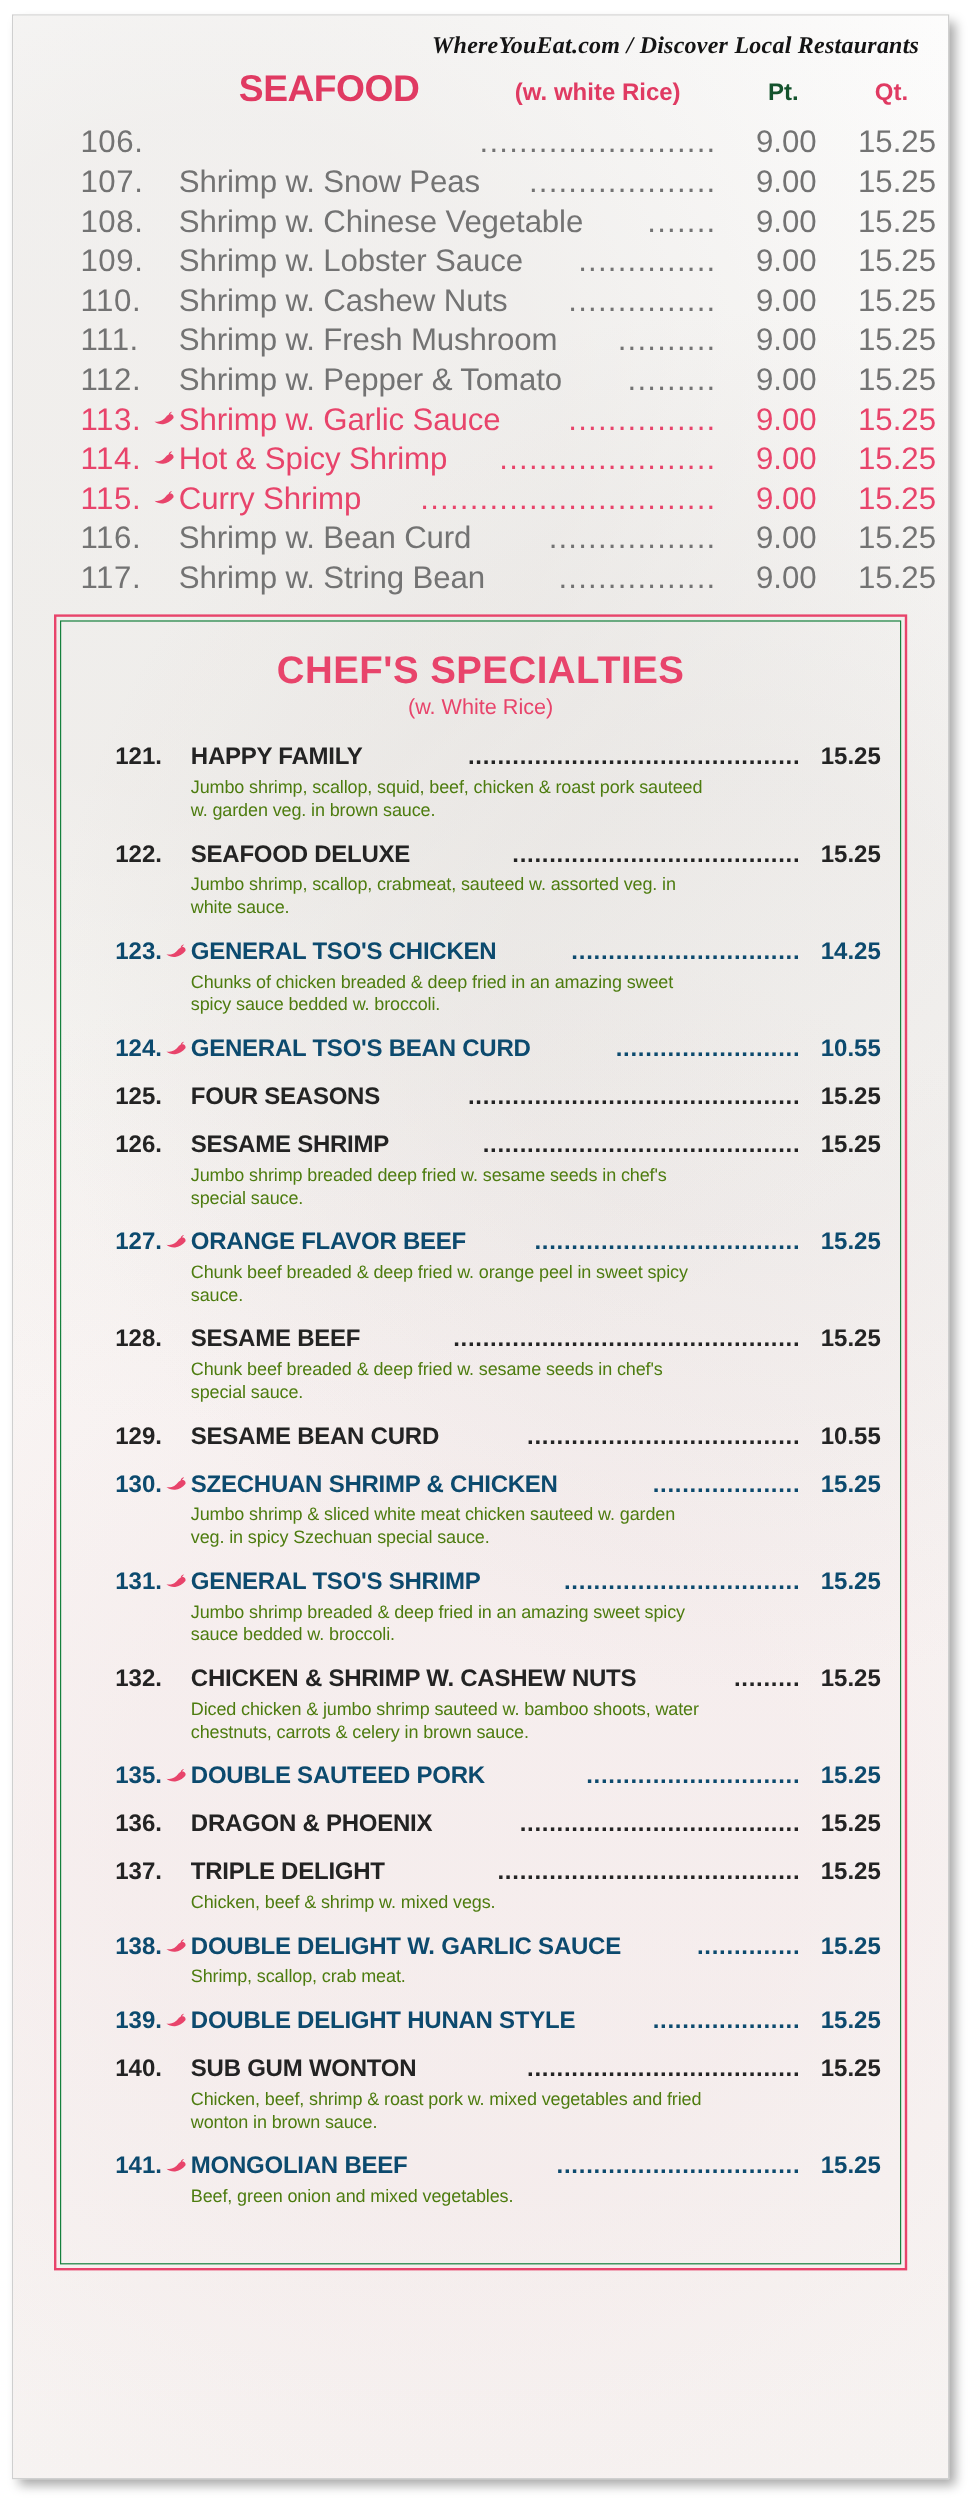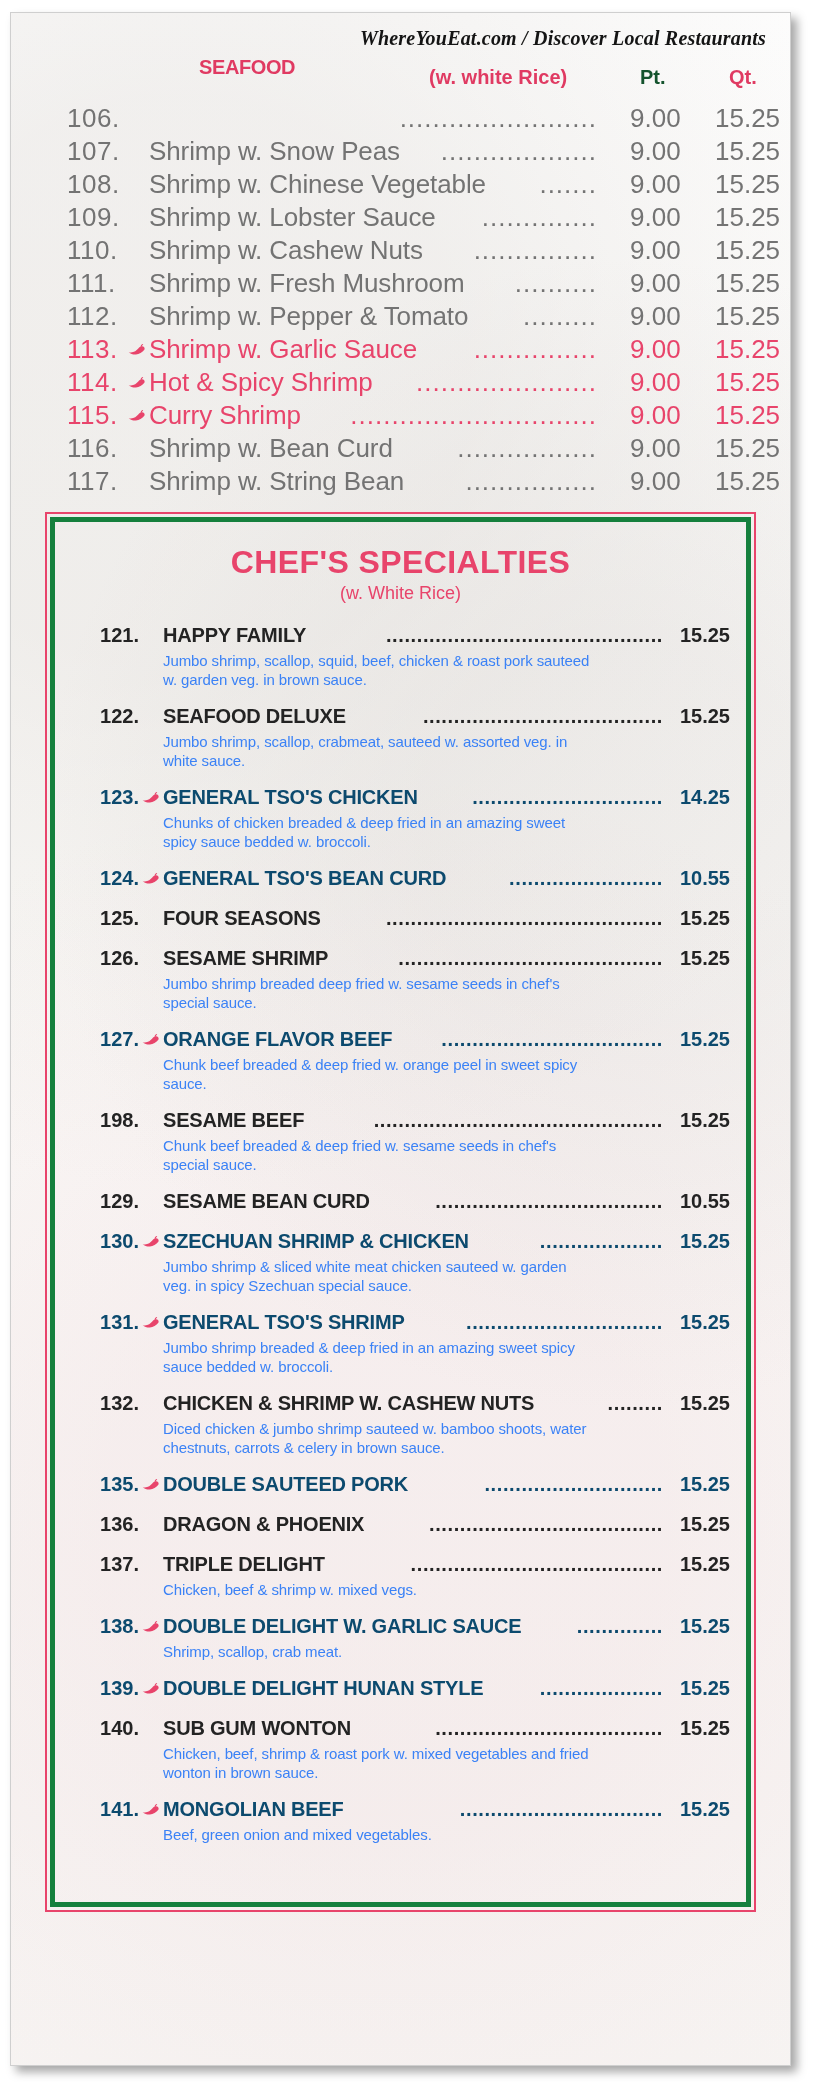--- a/index.html
+++ b/index.html
@@ -40,21 +40,21 @@
     padding:14px 6px 2px 0;
     white-space:nowrap;
   }
 
   
   .sf-head{
     position:relative;height:40px;margin:6px 0 4px 0;
   }
   .sf-title{
     position:absolute;left:170px;top:-2px;
-    font-weight:700;font-size:20px;letter-spacing:-.4px;
+    font-weight:700;font-size:31px;letter-spacing:-.4px;
     color:#e03a62;
   }
   .sf-sub{
     position:absolute;left:400px;top:8px;
     font-weight:700;font-size:20px;color:#e03a62;
   }
   .sf-pt{position:absolute;left:611px;top:8px;font-weight:700;font-size:20px;color:#14532d;}
   .sf-qt{position:absolute;left:700px;top:8px;font-weight:700;font-size:20px;color:#e03a62;}
 
   
@@ -87,22 +87,22 @@
   .chili svg{display:block;}
 
   
   .chef-box{
     margin:14px 16px 0 16px;
     border:2px solid #e8446b;
     padding:3px;
     background:transparent;
   }
   .chef-inner{
-    border:5px solid #15803d;
-    padding:14px 16px 44px 16px;
+    border:1px solid #15803d;
+    padding:14px 16px 32px 16px;
   }
   .chef-title{
     text-align:center;font-weight:700;font-size:32px;color:#e8446b;
     letter-spacing:.4px;margin:8px 0 2px 0;
   }
   .chef-sub{
     text-align:center;font-weight:400;font-size:18px;color:#e8446b;
     margin:0 0 18px 0;
   }
 
@@ -120,21 +120,21 @@
   .sp-name{
     position:absolute;left:92px;top:0;font-size:20px;font-weight:700;letter-spacing:-.2px;
   }
   .sp-dots{
     position:absolute;top:0;right:67px;font-size:20px;letter-spacing:.6px;font-weight:700;
   }
   .sp-price{
     position:absolute;right:0;top:0;font-size:20px;font-weight:700;
   }
   .sp-desc{
-    margin:0 0 0 92px;font-size:15px;line-height:19px;color:#3b82f6;
+    margin:0 0 0 92px;font-size:15px;line-height:19px;color:#4d7c0f;
     font-weight:400;letter-spacing:-.1px;padding-top:2px;
     max-width:430px;
   }
   .sp-item.has-desc{margin-bottom:14px;}
   .sp-item.no-desc{margin-bottom:13px;}
 </style>
 </head>
 <body>
 
 <div class="page">
@@ -321,21 +321,21 @@
                         <path d="M13.6 3.3c.3-1 1.2-1.9 2.2-2.2.3-.1.5.3.3.5-.7.5-1.2 1.2-1.4 2-.1.4-.9.2-1.1-.3z" fill="#e8446b"></path>
                       </svg></span></span>
                   <span class="sp-name">ORANGE FLAVOR BEEF</span>
                   <span class="sp-dots">....................................</span>
                   <span class="sp-price">15.25</span>
                 </div>
                 <div class="sp-desc">Chunk beef breaded &amp; deep fried w. orange peel in sweet spicy sauce.</div>
               </div>
               <div class="sp-item has-desc">
                 <div class="sp-line">
-                  <span class="sp-num">198.</span>
+                  <span class="sp-num">128.</span>
                   <span class="sp-name">SESAME BEEF</span>
                   <span class="sp-dots">...............................................</span>
                   <span class="sp-price">15.25</span>
                 </div>
                 <div class="sp-desc">Chunk beef breaded &amp; deep fried w. sesame seeds in chef's special sauce.</div>
               </div>
               <div class="sp-item no-desc">
                 <div class="sp-line">
                   <span class="sp-num">129.</span>
                   <span class="sp-name">SESAME BEAN CURD</span>

